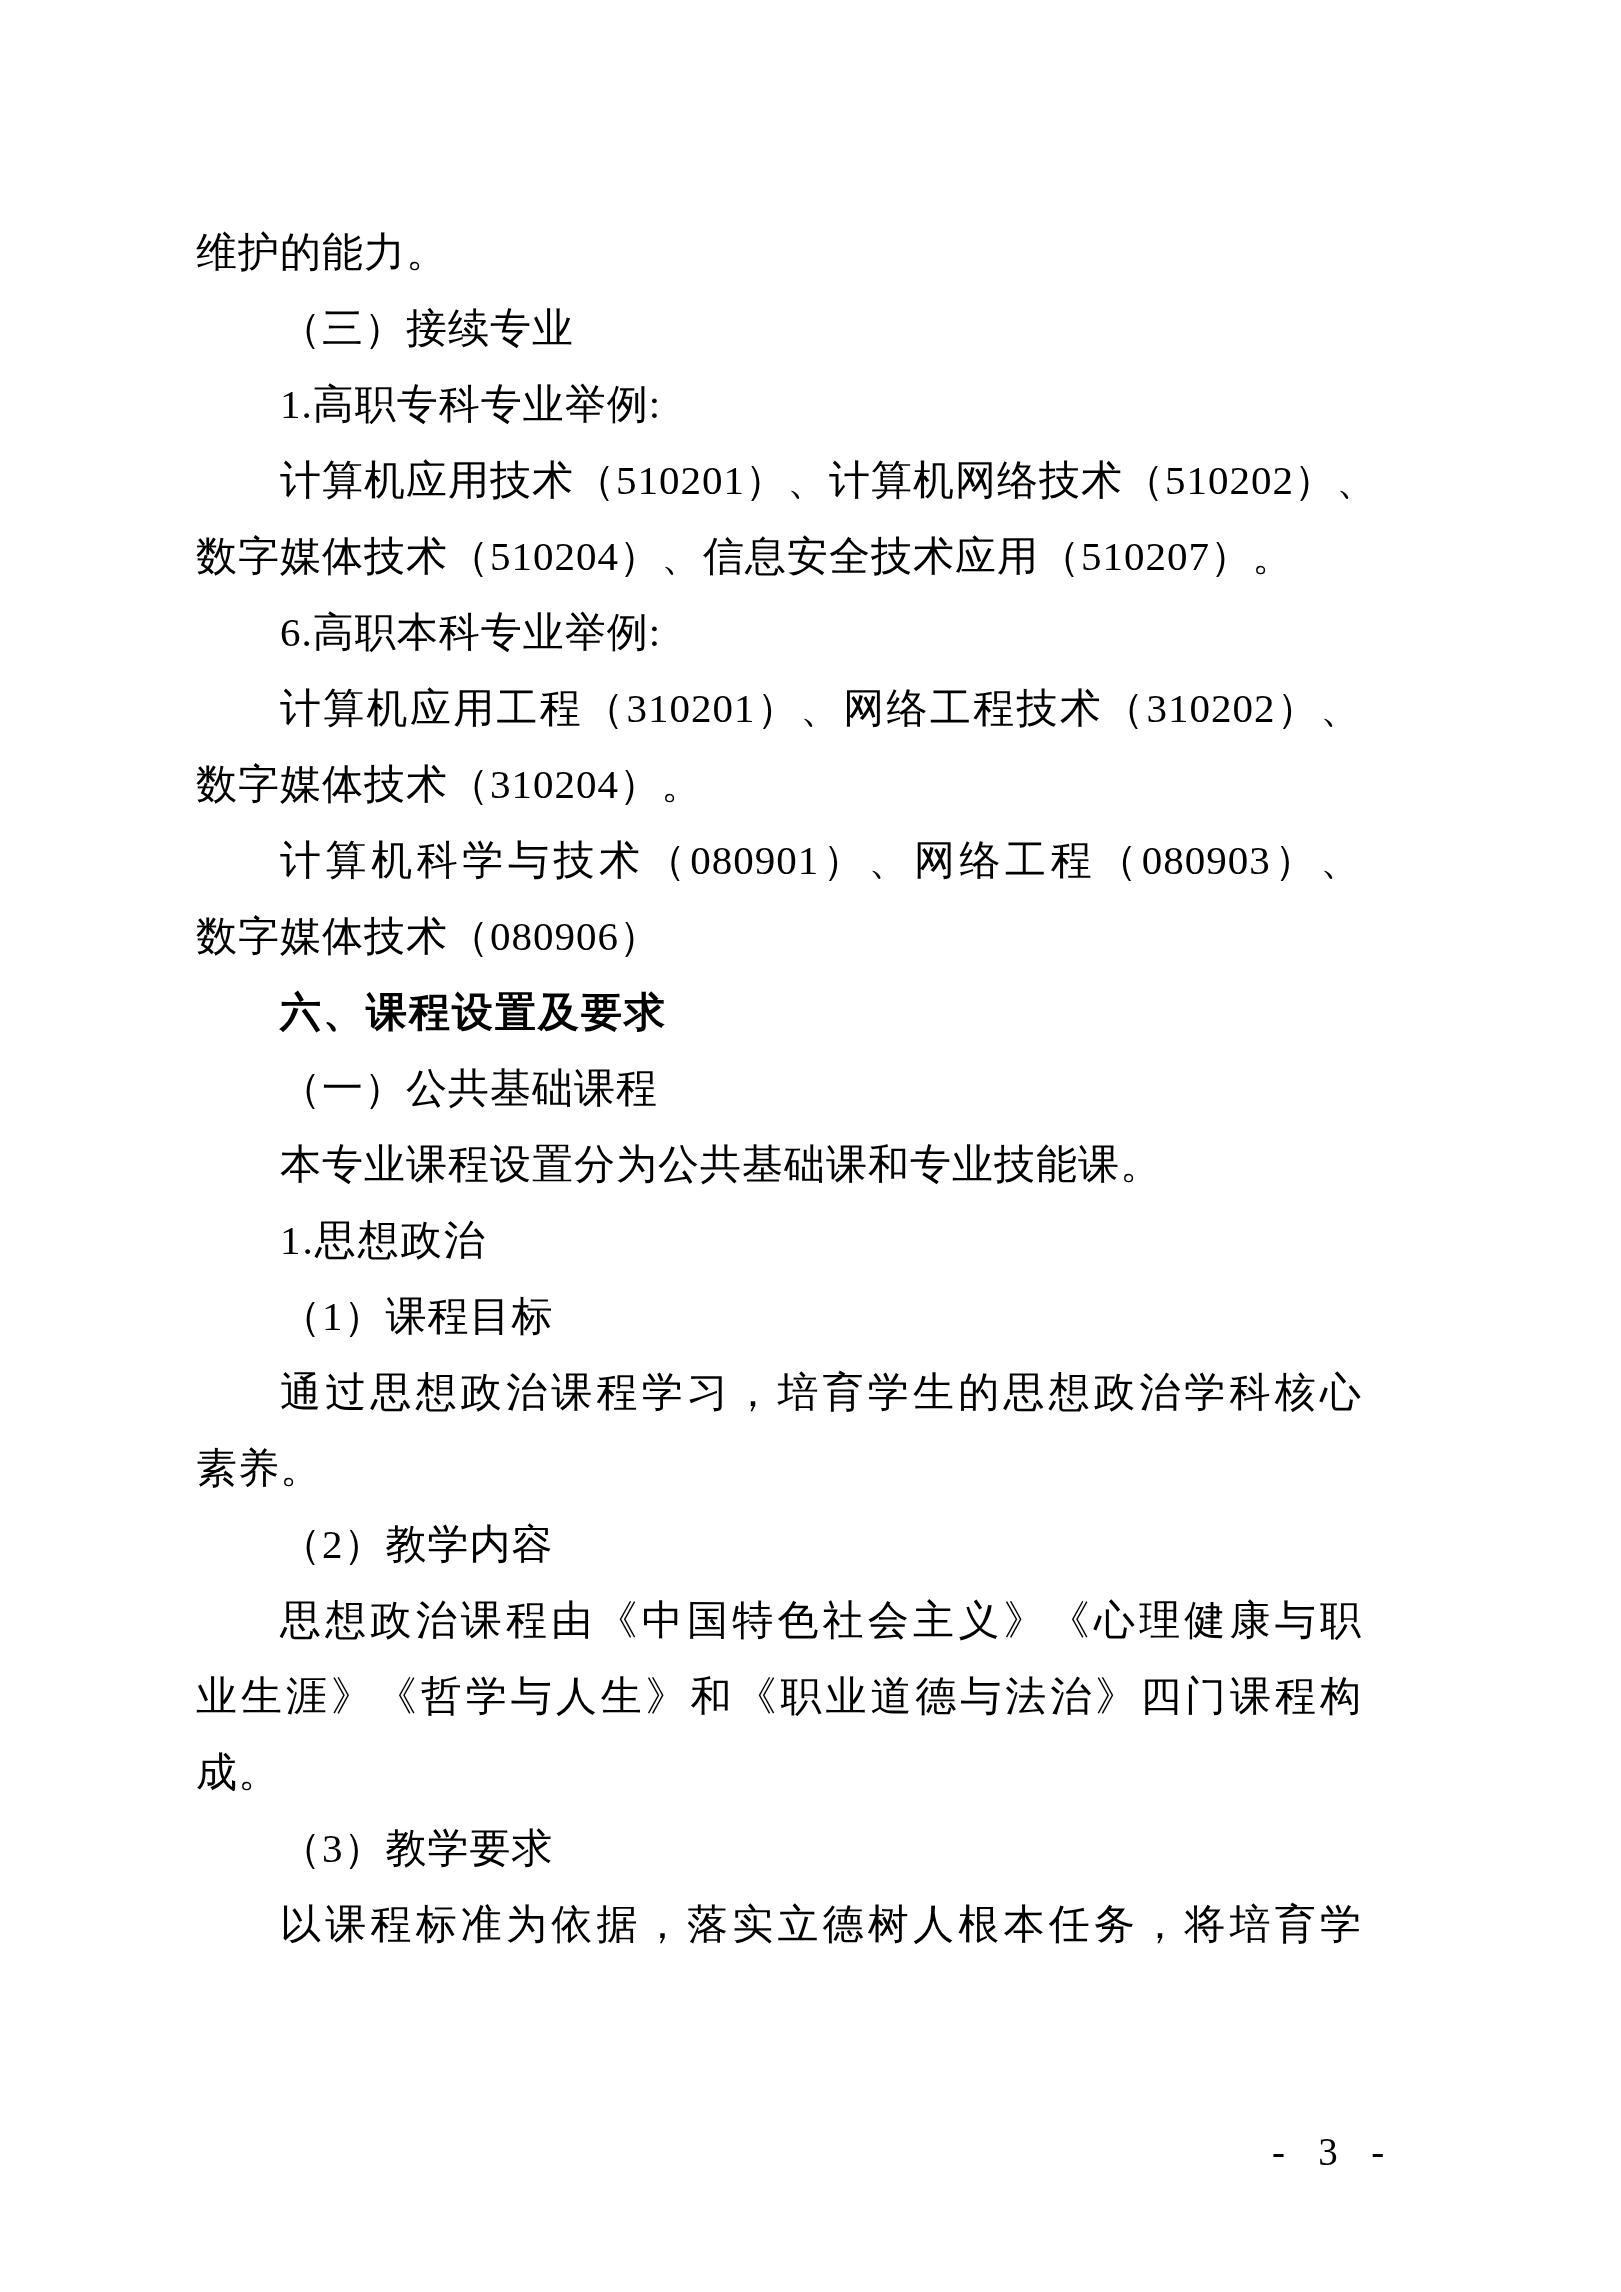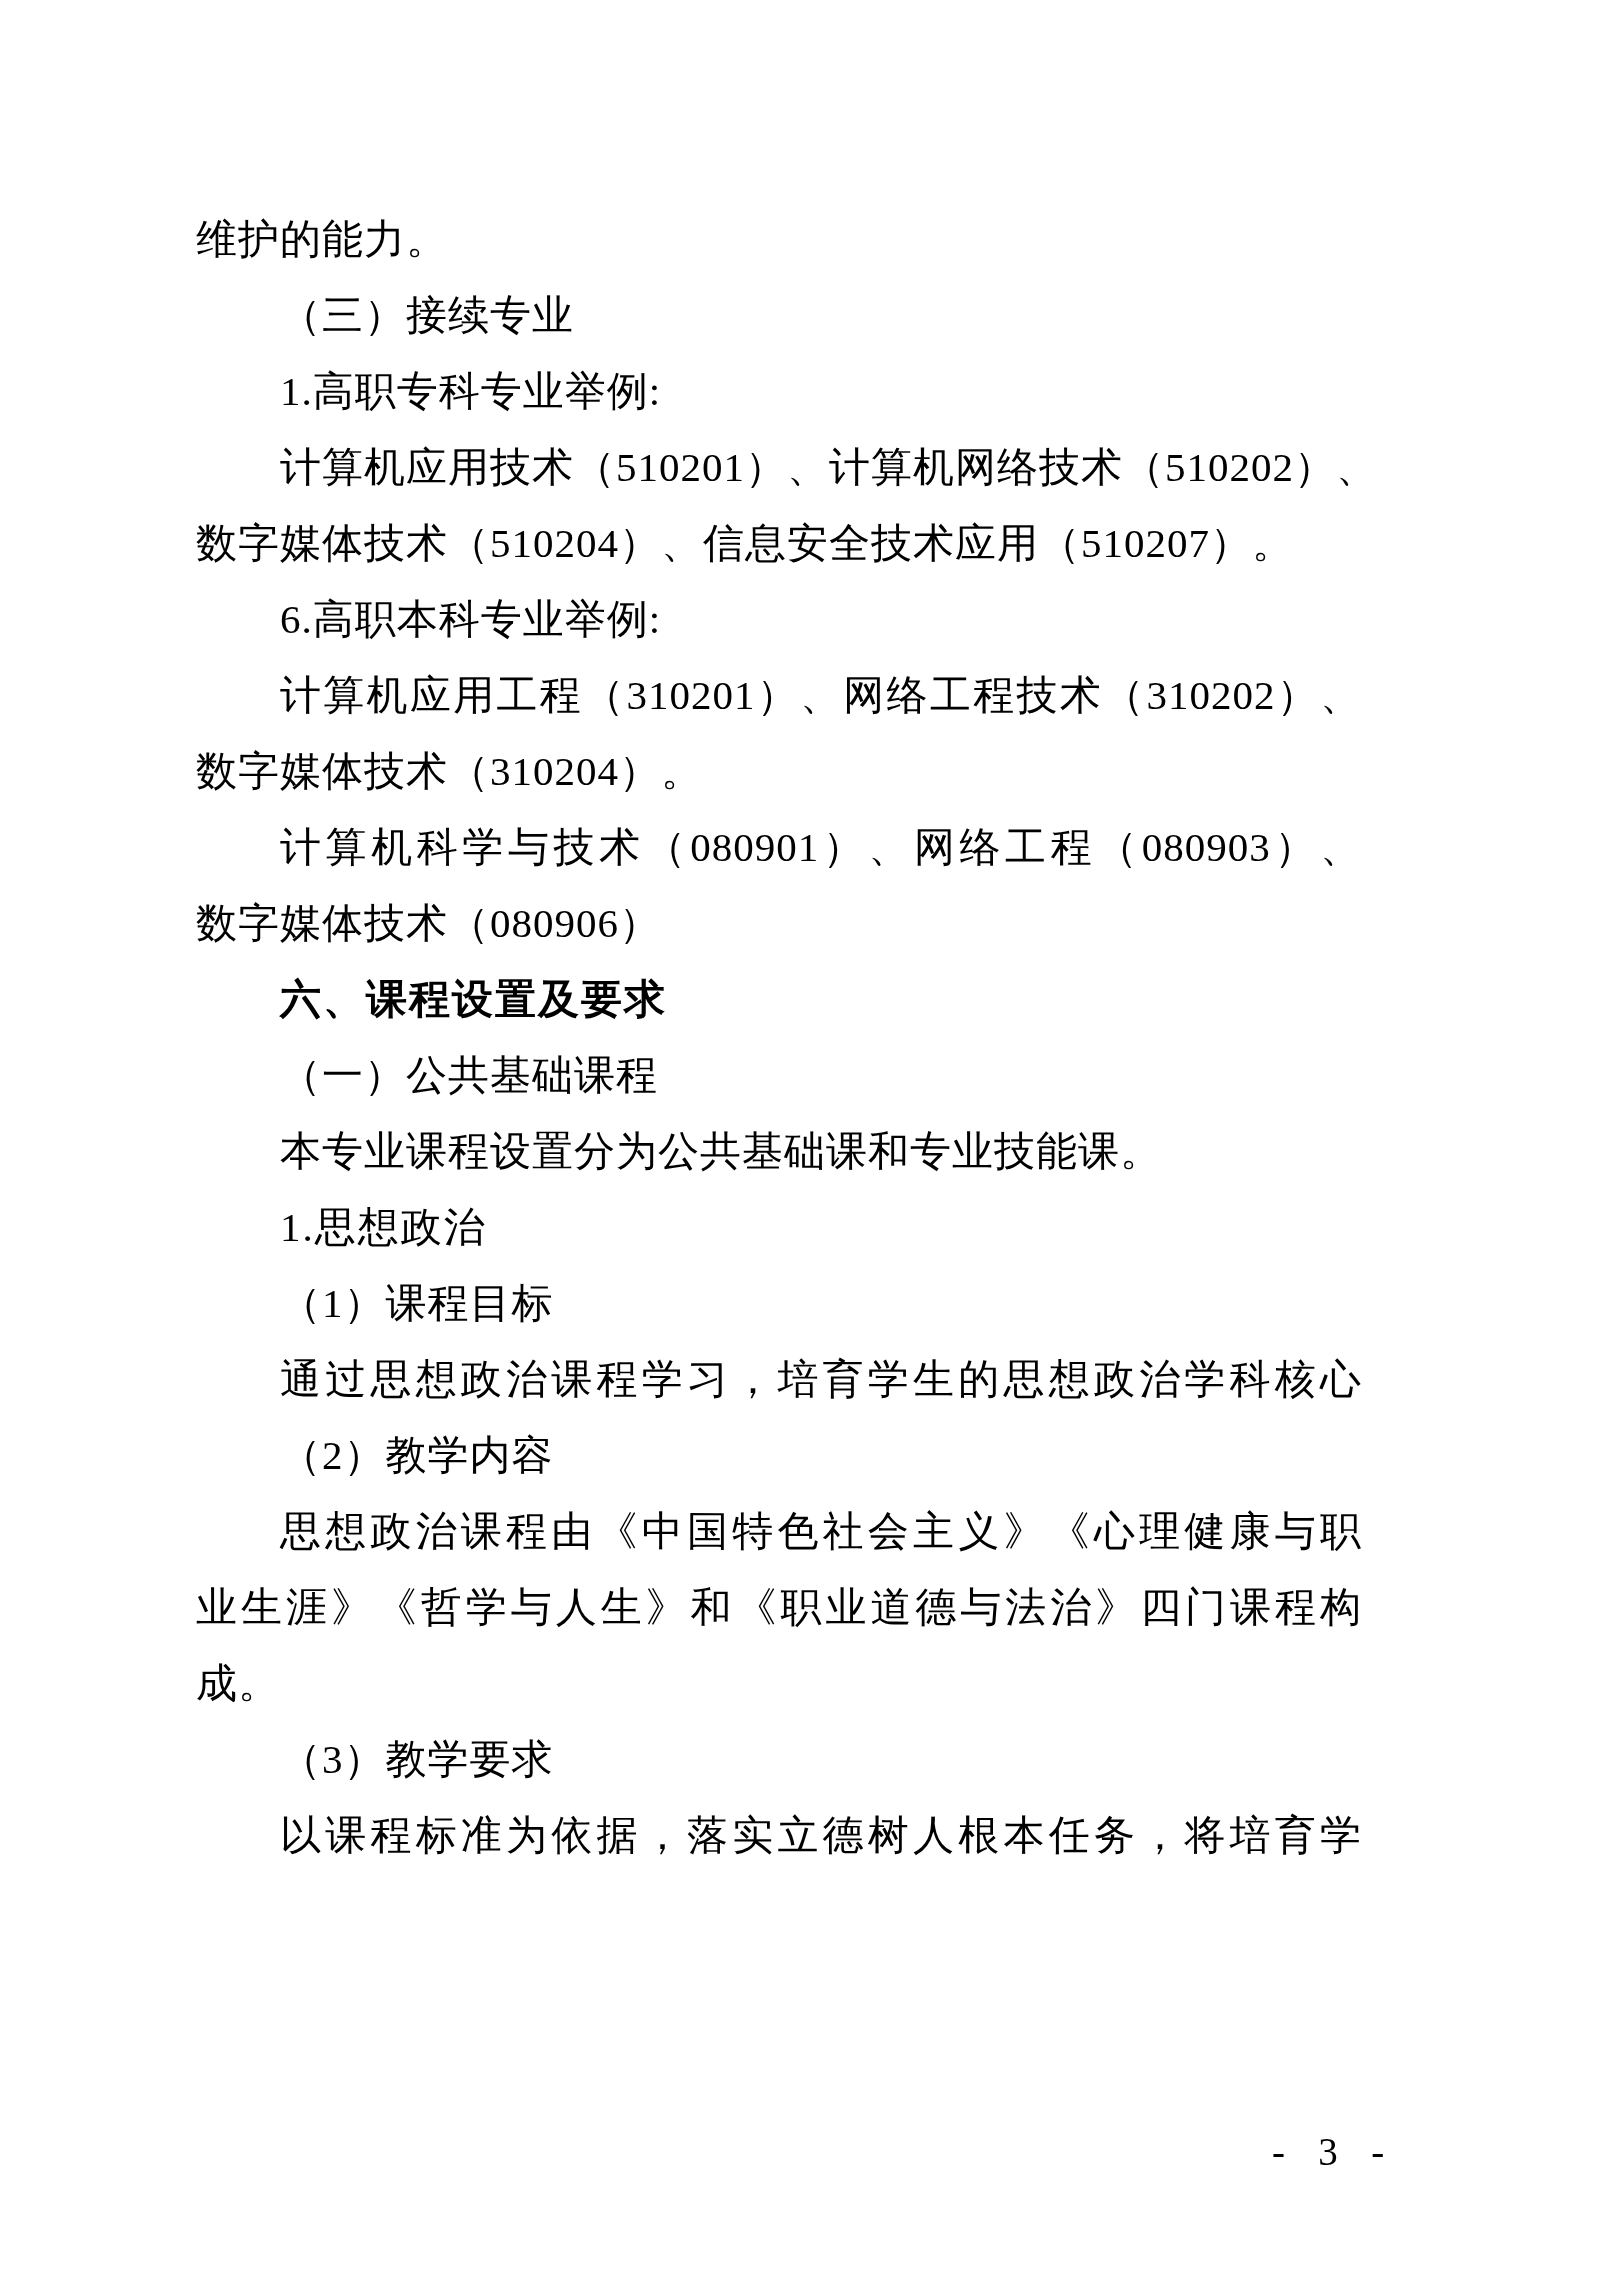--- a/index.html
+++ b/index.html
@@ -12,21 +12,21 @@
     width: 1621px;
     height: 2293px;
     background: #ffffff;
     color: #000000;
     font-family: "Liberation Serif", serif;
     overflow: hidden;
   }
   .doc-body {
     position: absolute;
     left: 196px;
-    top: 201px;
+    top: 214px;
     width: 1166px;
   }
   .line {
     font-size: 41px;
     line-height: 76px;
     height: 76px;
     white-space: nowrap;
     text-align: justify;
     letter-spacing: 1px;
   }
@@ -72,20 +72,21 @@
     <div class="line indent fill">计算机应用工程（310201）、网络工程技术（310202）、</div>
     <div class="line">数字媒体技术（310204）。</div>
     <div class="line indent fill">计算机科学与技术（080901）、网络工程（080903）、</div>
     <div class="line">数字媒体技术（080906）</div>
     <div class="line indent hei">六、课程设置及要求</div>
     <div class="line indent">（一）公共基础课程</div>
     <div class="line indent">本专业课程设置分为公共基础课和专业技能课。</div>
     <div class="line indent bold">1.思想政治</div>
     <div class="line indent">（1）课程目标</div>
     <div class="line indent fill">通过思想政治课程学习，培育学生的思想政治学科核心</div>
+    <div class="line">素养。</div>
     <div class="line indent">（2）教学内容</div>
     <div class="line indent fill">思想政治课程由《中国特色社会主义》《心理健康与职</div>
     <div class="line fill">业生涯》《哲学与人生》和《职业道德与法治》四门课程构</div>
     <div class="line">成。</div>
     <div class="line indent">（3）教学要求</div>
     <div class="line indent fill">以课程标准为依据，落实立德树人根本任务，将培育学</div>
   </div>
 
   <div class="page-number">- 3 -</div>
 </div>

